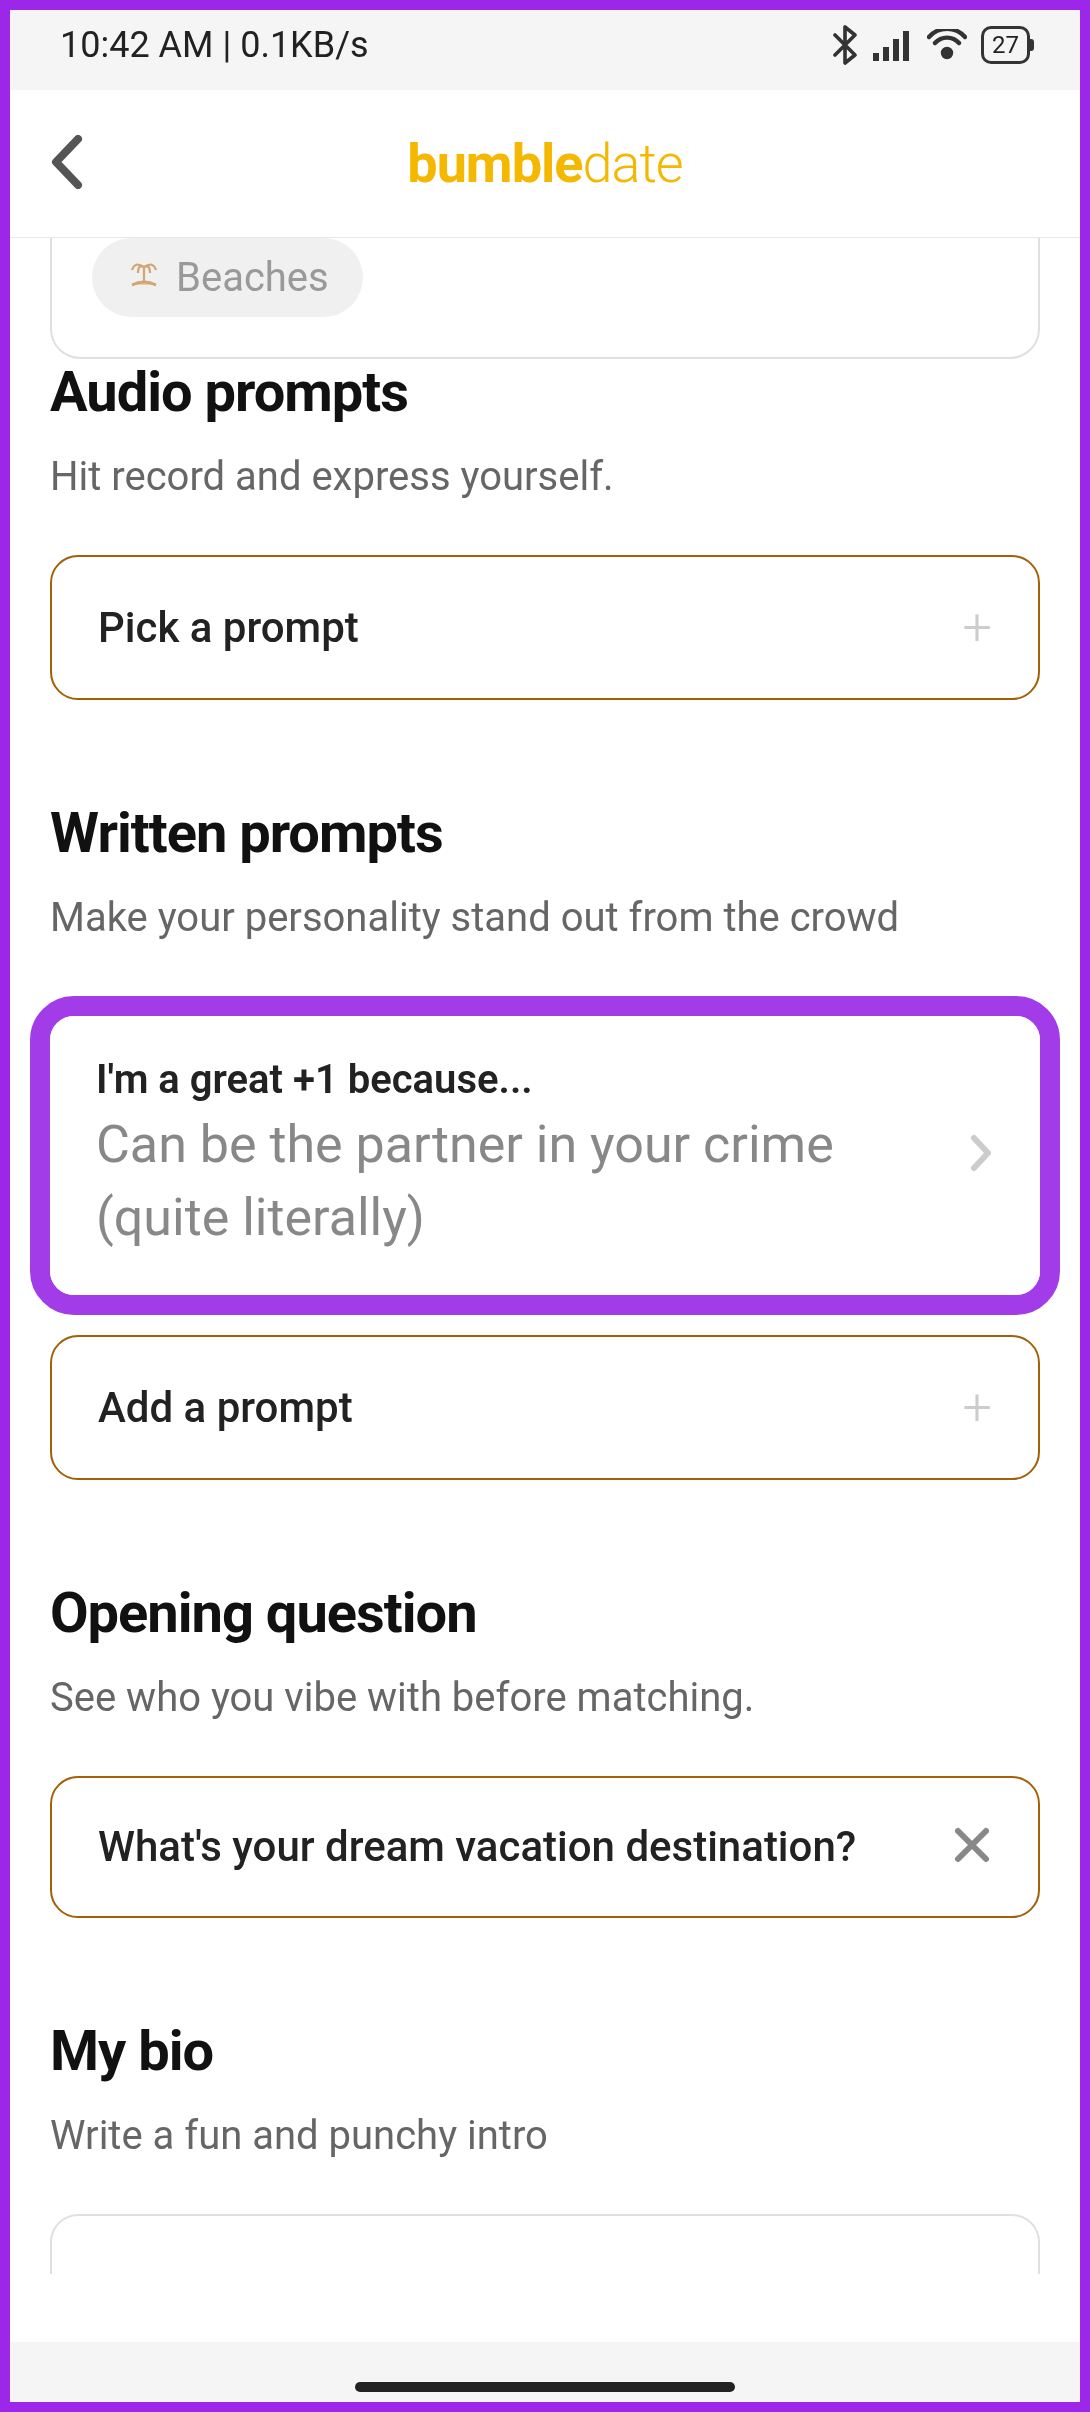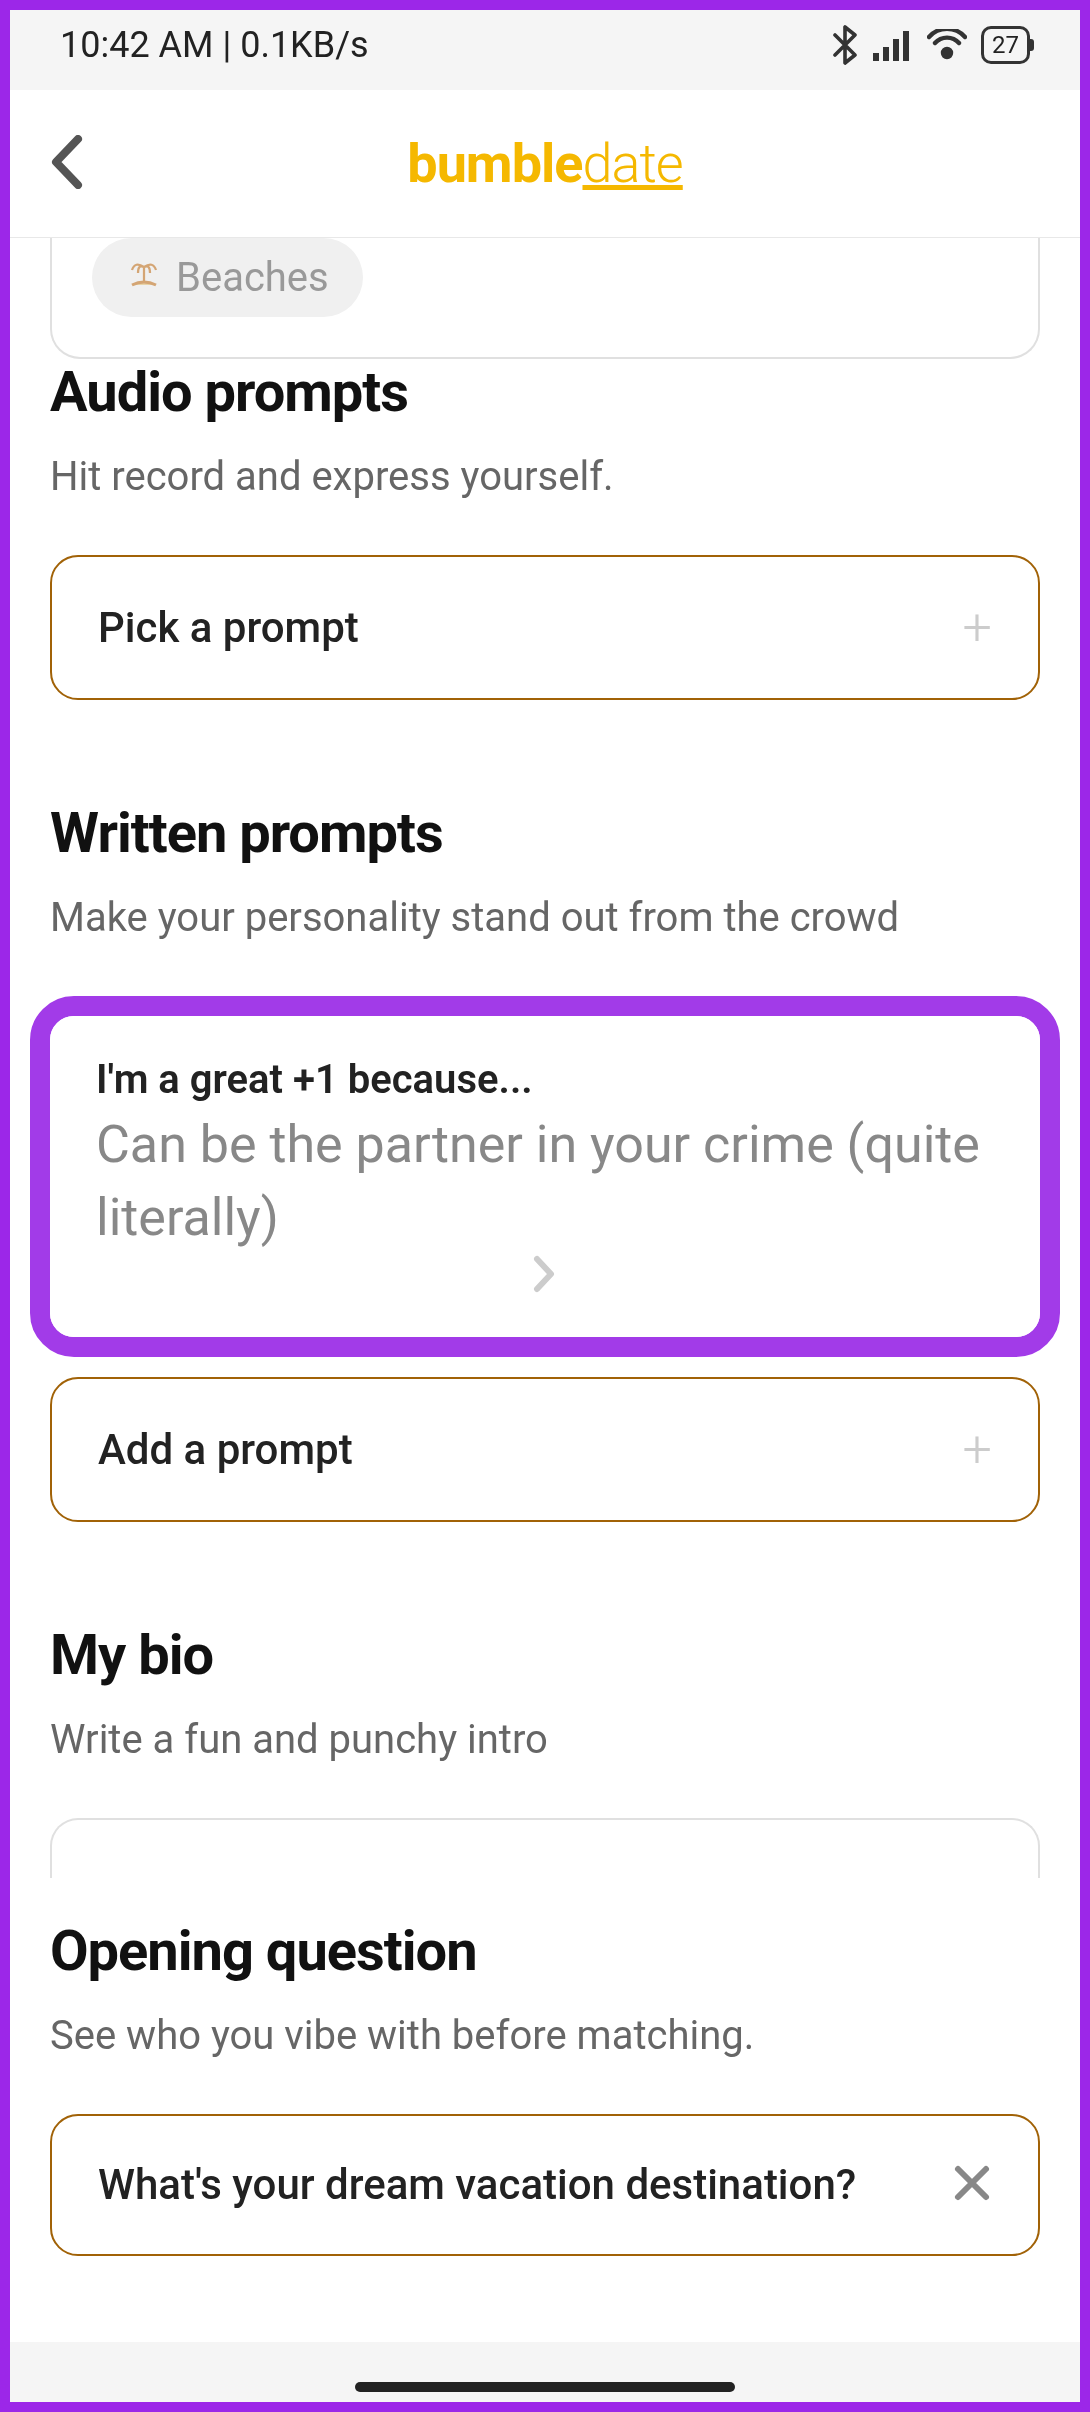--- a/index.html
+++ b/index.html
@@ -82,21 +82,20 @@
       transform: translateY(-50%);
     }
     .logo {
       font-size: 54px;
       font-weight: 700;
       color: #F5B800;
       letter-spacing: -1px;
     }
     .logo-light {
       font-weight: 300;
-      text-decoration: underline;
     }
     .content {
       padding: 0 50px;
       overflow: hidden;
     }
     .chip-card {
       border: 2px solid #e0e0e0;
       border-top: none;
       border-radius: 0 0 30px 30px;
       padding: 0 40px 40px 40px;
@@ -155,21 +154,20 @@
       padding: 0;
       margin: 0 -20px 20px -20px;
     }
     .highlighted-inner {
       border-radius: 24px;
       background: #fff;
       padding: 40px 46px;
       display: flex;
       align-items: center;
       justify-content: space-between;
-      flex-direction: column;
     }
     .prompt-title {
       font-size: 40px;
       font-weight: 600;
       color: #222;
       margin-bottom: 6px;
     }
     .prompt-answer {
       font-size: 52px;
       color: #888;
@@ -292,38 +290,38 @@
         </span>
       </div>
     </div>
 
     <div class="card">
       <span class="card-text">Add a prompt</span>
       <span class="plus-icon">+</span>
     </div>
   </div>
 
-  <div class="section" style="margin-bottom:40px;">
-    <h2 class="section-title">My bio</h2>
-    <p class="section-subtitle">Write a fun and punchy intro</p>
-    <div class="bio-card"></div>
-  </div>
-
   <div class="section">
     <h2 class="section-title">Opening question</h2>
     <p class="section-subtitle">See who you vibe with before matching.</p>
     <div class="card">
       <span class="card-text" style="max-width:85%; line-height:1.4;">What's your dream vacation destination?</span>
       <span class="close-icon">
         <svg width="40" height="40" viewBox="0 0 20 20">
             <path d="M3 3 L17 17 M17 3 L3 17" stroke="#888" stroke-width="3" stroke-linecap="round"></path>
           </svg>
       </span>
     </div>
   </div>
 
+  <div class="section" style="margin-bottom:40px;">
+    <h2 class="section-title">My bio</h2>
+    <p class="section-subtitle">Write a fun and punchy intro</p>
+    <div class="bio-card"></div>
+  </div>
+
 </div>
 
 <div class="bottom-bar">
   <div class="home-indicator"></div>
 </div>
 
 <div class="outer-frame"></div>
 
 </body></html>

